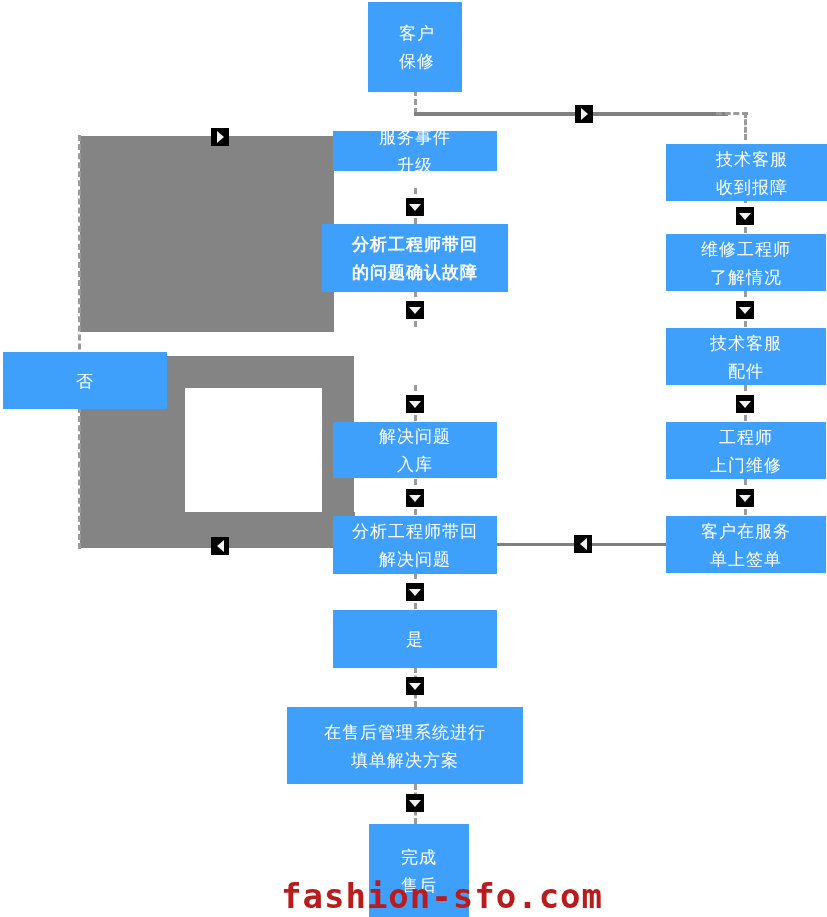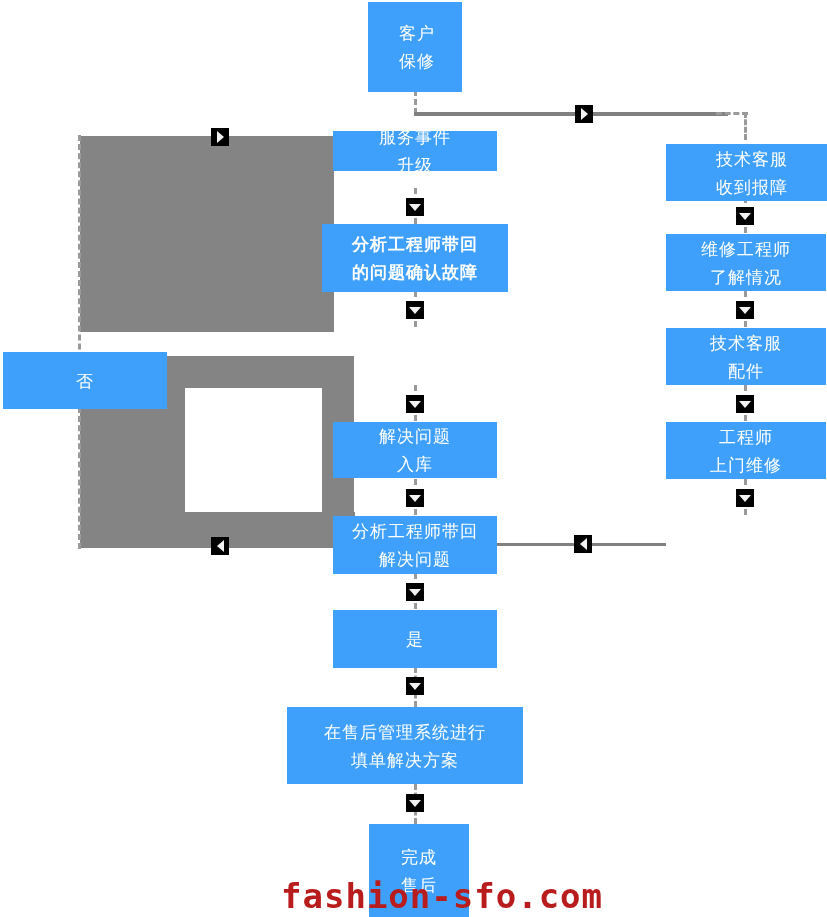--- a/index.html
+++ b/index.html
@@ -218,16 +218,18 @@
 
   <div class="node" style="left:666px; top:234px; width:160px; height:57px;">维修工程师
 了解情况</div>
 
   <div class="node" style="left:666px; top:328px; width:160px; height:57px;">技术客服
 配件</div>
 
   <div class="node" style="left:666px; top:422px; width:160px; height:57px;">工程师
 上门维修</div>
 
+  <div class="node" style="left:666px; top:516px; width:160px; height:57px;">客户在服务
+单上签单</div>
 
   <div class="watermark" style="left:281px; top:876px;">fashion-sfo.com</div>
 
 </div>
 
 </body></html>

